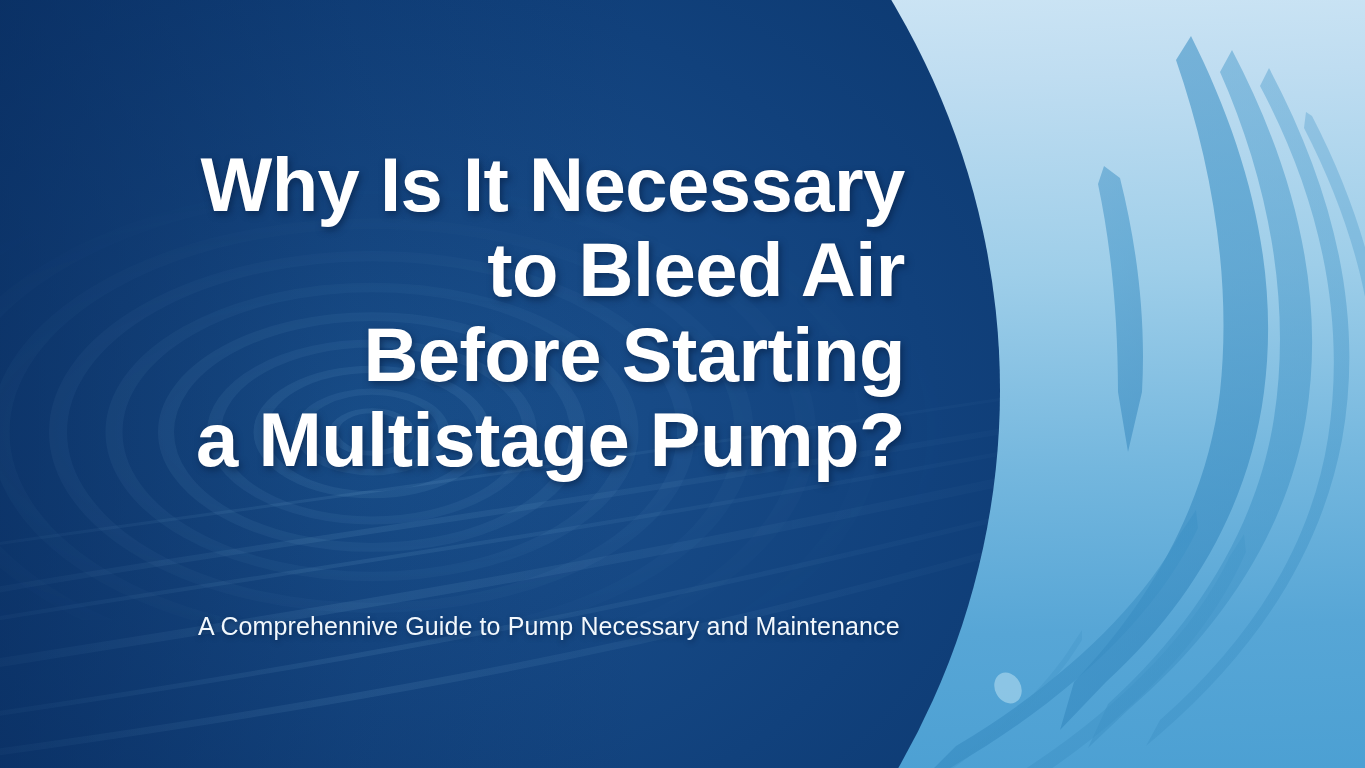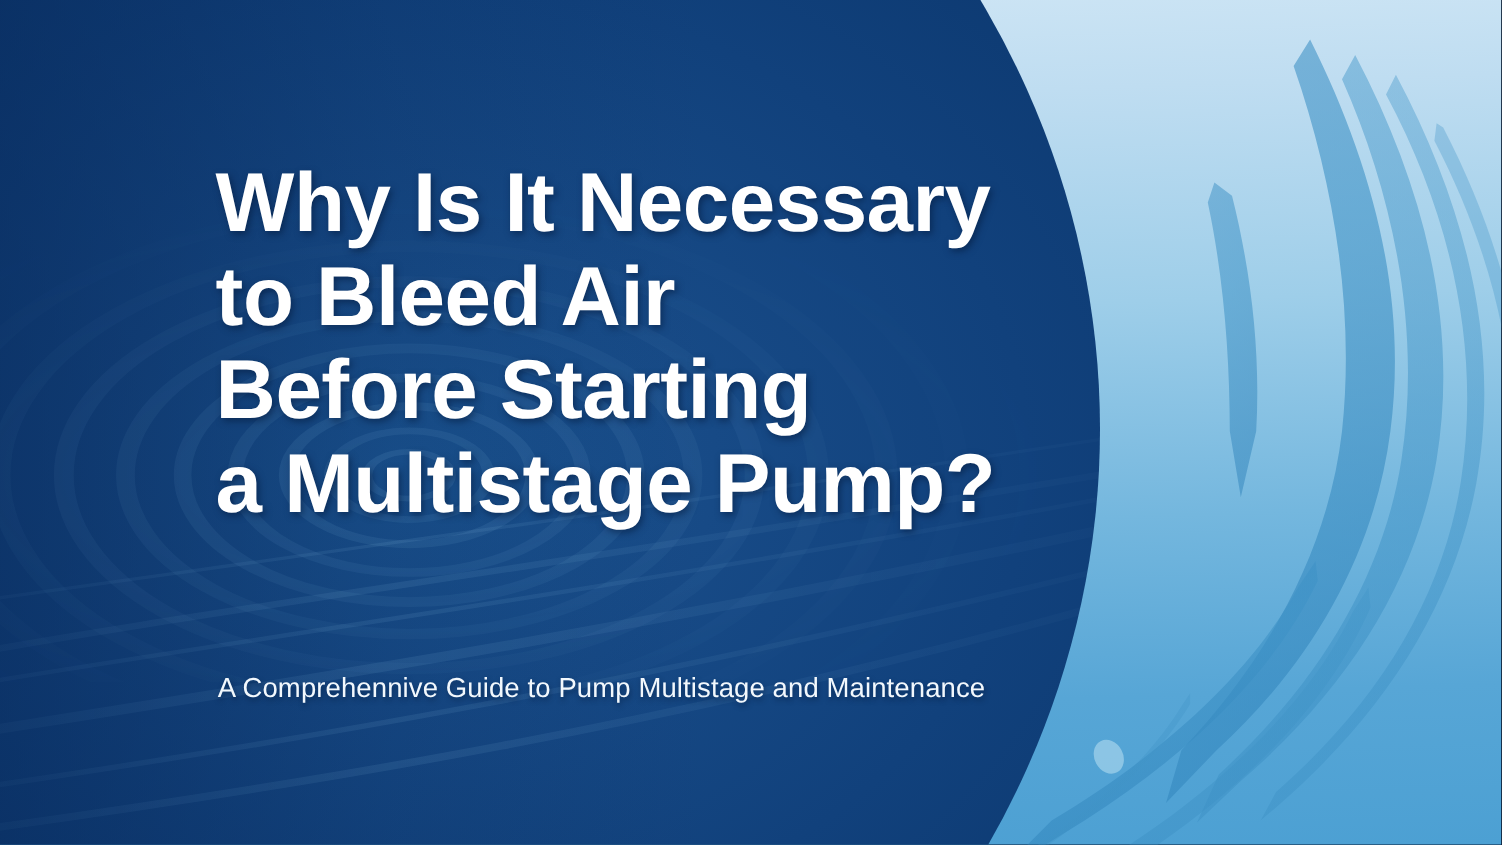--- a/index.html
+++ b/index.html
@@ -65,20 +65,21 @@
   }
   .arcs svg{position:absolute;left:0;top:0;}
 
   
   .content{
     position:absolute;
     left:196px;
     top:0;
     width:900px;
     height:768px;
+    text-align:right;
   }
   .title{
     position:absolute;
     top:142px;
     left:0;
     margin:0;
     color:#ffffff;
     font-size:76px;
     line-height:85px;
     font-weight:700;
@@ -246,16 +247,16 @@
                C 528 420, 504 304, 444 188
                L 446 172 Z" fill="#3f93c7" opacity="0.32"></path>
     </svg>
   </div>
 
   <div class="content">
     <h1 class="title">Why Is It Necessary
 to Bleed Air
 Before Starting
 a Multistage Pump?</h1>
-    <p class="subtitle">A Comprehennive Guide to Pump Multistage and Maintenance</p>
+    <p class="subtitle">A Comprehennive Guide to Pump Necessary and Maintenance</p>
   </div>
 
 </div>
 
 </body></html>

